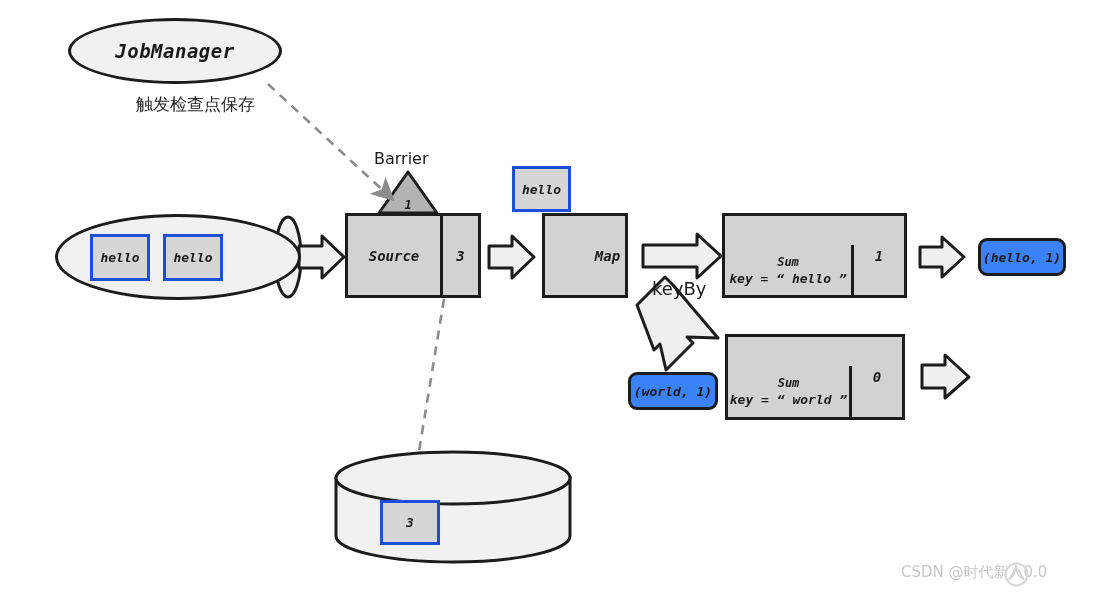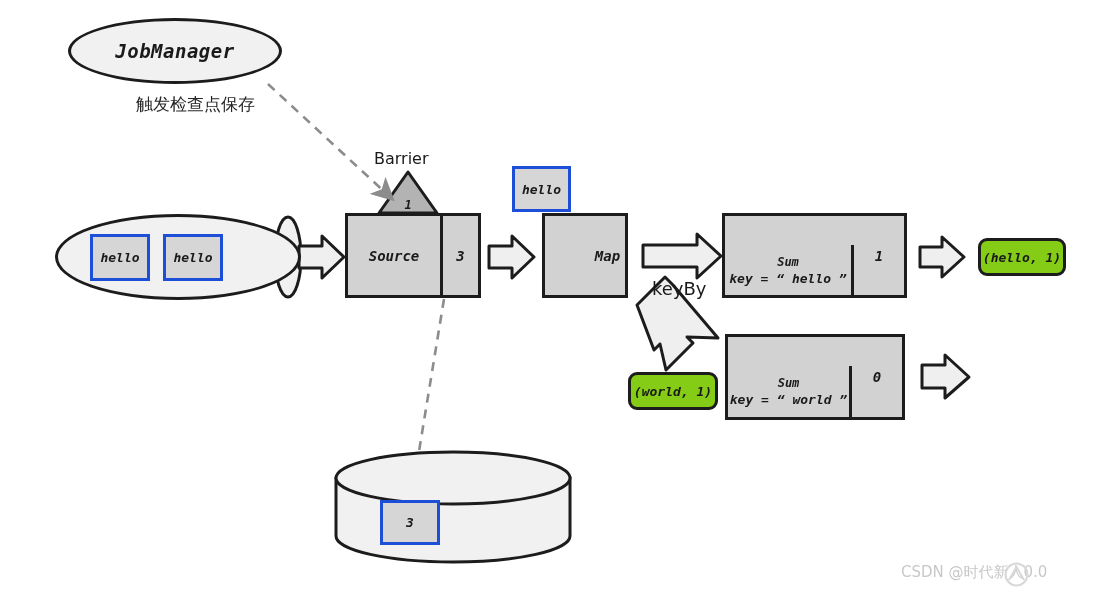--- a/index.html
+++ b/index.html
@@ -187,21 +187,21 @@
     align-items: center;
     justify-content: center;
     font-size: 14px;
   }
   #sum-hello { left: 722px; top: 213px; width: 185px; height: 85px; }
   #sum-world { left: 725px; top: 334px; width: 180px; height: 86px; }
   
   .out-chip {
     border: 3px solid #1c1c1c;
     border-radius: 9px;
-    background: #84cc16;
+    background: #3b82f6;
     display: flex;
     align-items: center;
     justify-content: center;
     font-size: 13px;
     white-space: nowrap;
   }
   #out-hello { left: 978px; top: 238px; width: 88px; height: 38px; }
   #out-world { left: 628px; top: 372px; width: 90px; height: 38px; text-align: right; }
   #chip-storage {
     left: 380px;

